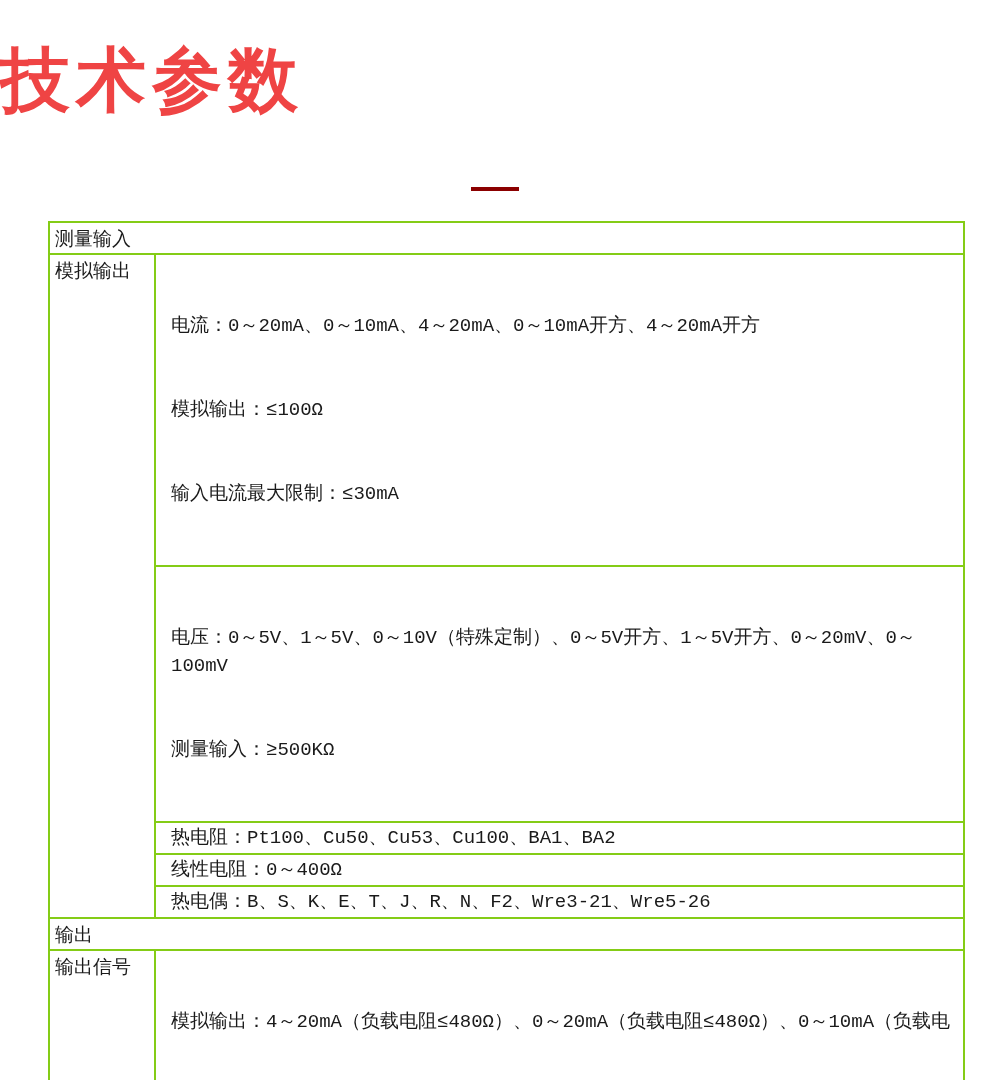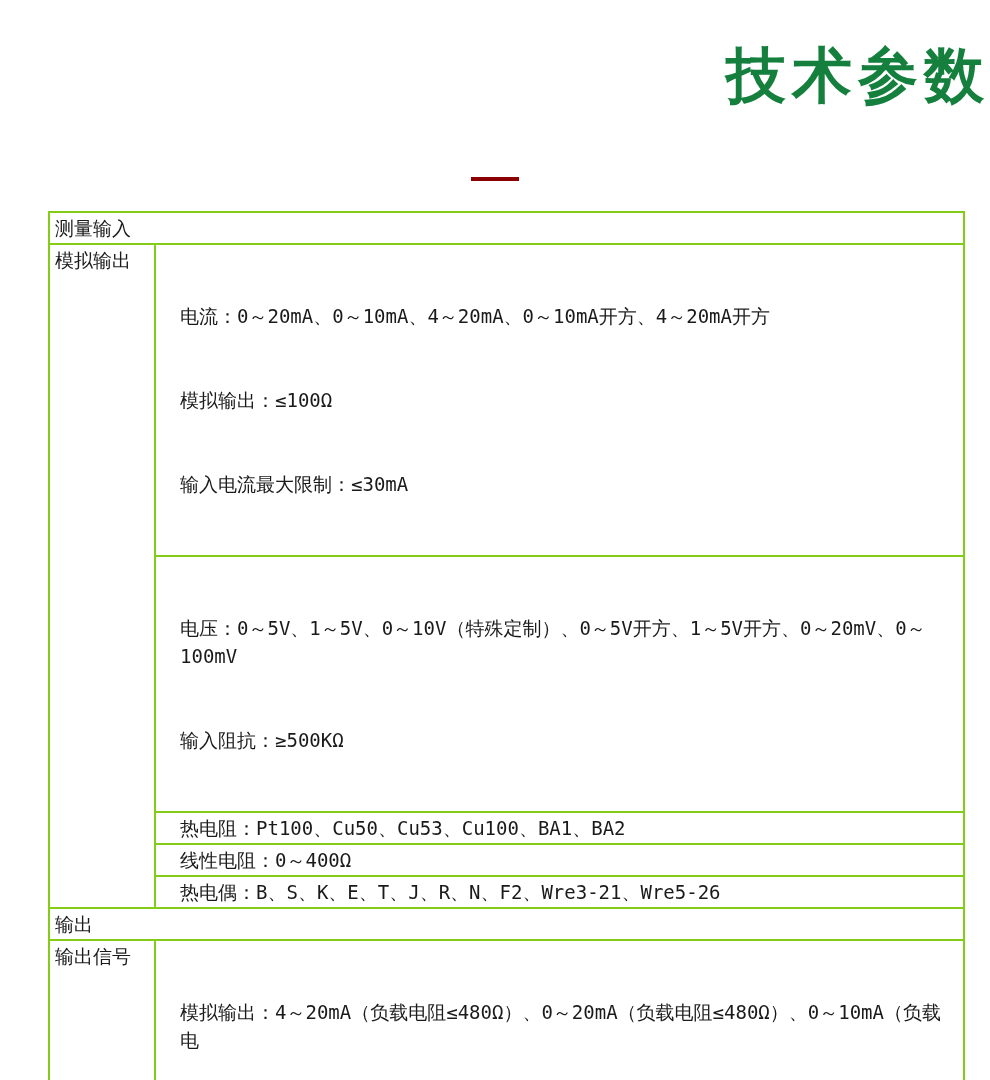--- a/index.html
+++ b/index.html
@@ -12,26 +12,26 @@
     font-family: "DejaVu Sans Mono", "DejaVu Sans", "Liberation Sans", sans-serif;
     color: #1a1a1a;
   }
   .page {
     width: 990px;
     height: 1080px;
     position: relative;
   }
   .title {
     margin: 45px 0 0 0;
-    text-align: right;
-    font-size: 60px;
+    text-align: left;
+    font-size: 70px;
     line-height: 1.0;
     font-weight: 900;
     letter-spacing: 6px;
-    color: #15803d;
+    color: #ef4444;
     font-family: "DejaVu Sans", "Liberation Sans", sans-serif;
   }
   .divider {
     width: 48px;
     height: 4px;
     margin: 72px auto 0 auto;
     background: #8b0000;
   }
   table.spec-table {
     border-collapse: collapse;
@@ -41,21 +41,21 @@
     font-size: 19px;
     line-height: 28px;
   }
   col.col-label { width: 106px; }
   td {
     border: 2px solid #84cc16;
     vertical-align: top;
     white-space: pre-wrap;
     padding: 1px 4px 1px 5px;
   }
-  td.val { padding-left: 24px; }
+  td.val { padding-left: 15px; font-family: Liberation Mono, monospace; }
 </style>
 </head>
 <body>
 
 <div class="page">
 
   <h1 class="title">技术参数</h1>
 
   <div class="divider"></div>
 
@@ -73,21 +73,21 @@
         <td rowspan="5" class="rowlabel">模拟输出</td>
         <td class="val">
           <div>电流：0～20mA、0～10mA、4～20mA、0～10mA开方、4～20mA开方</div>
           <div>模拟输出：≤100Ω</div>
           <div>输入电流最大限制：≤30mA</div>
         </td>
       </tr>
       <tr>
         <td class="val">
           <div>电压：0～5V、1～5V、0～10V（特殊定制）、0～5V开方、1～5V开方、0～20mV、0～100mV</div>
-          <div>输入阻抗：≥500KΩ</div>
+          <div>测量输入：≥500KΩ</div>
         </td>
       </tr>
       <tr>
         <td class="val">热电阻：Pt100、Cu50、Cu53、Cu100、BA1、BA2</td>
       </tr>
       <tr>
         <td class="val">线性电阻：0～400Ω</td>
       </tr>
       <tr>
         <td class="val">热电偶：B、S、K、E、T、J、R、N、F2、Wre3-21、Wre5-26</td>

